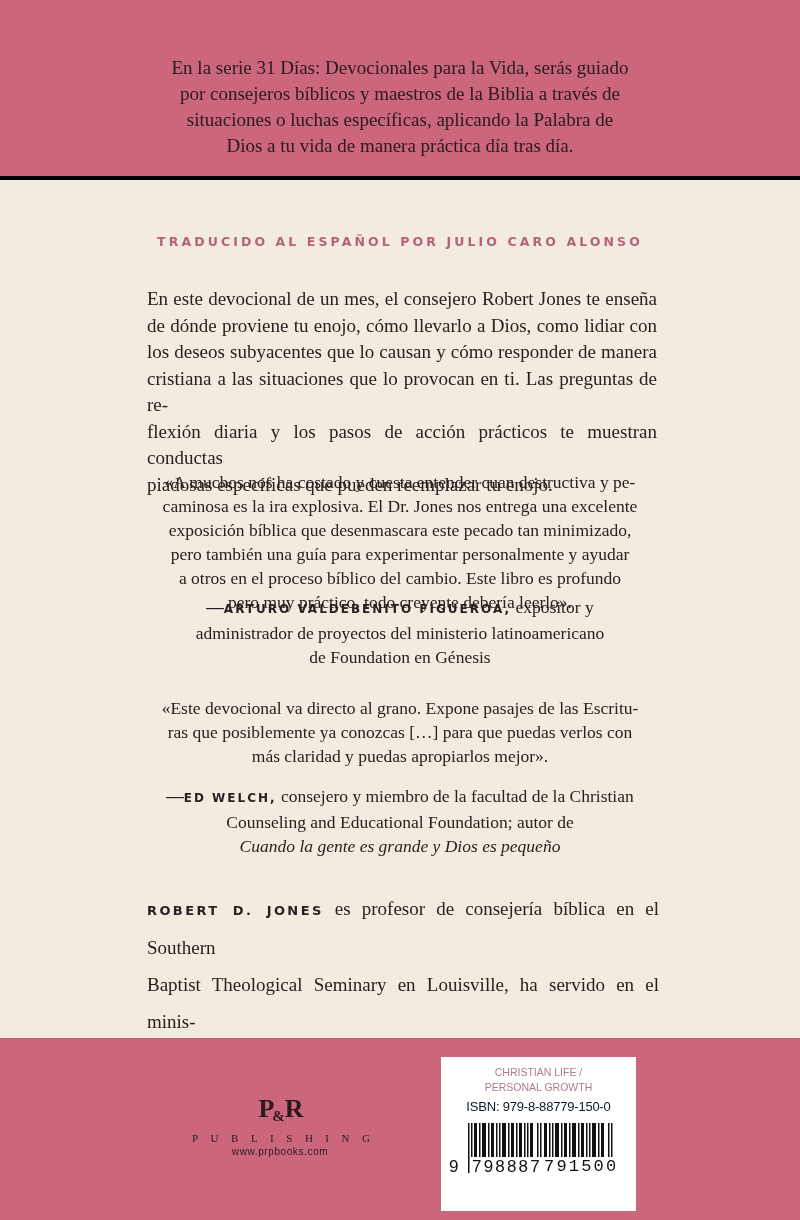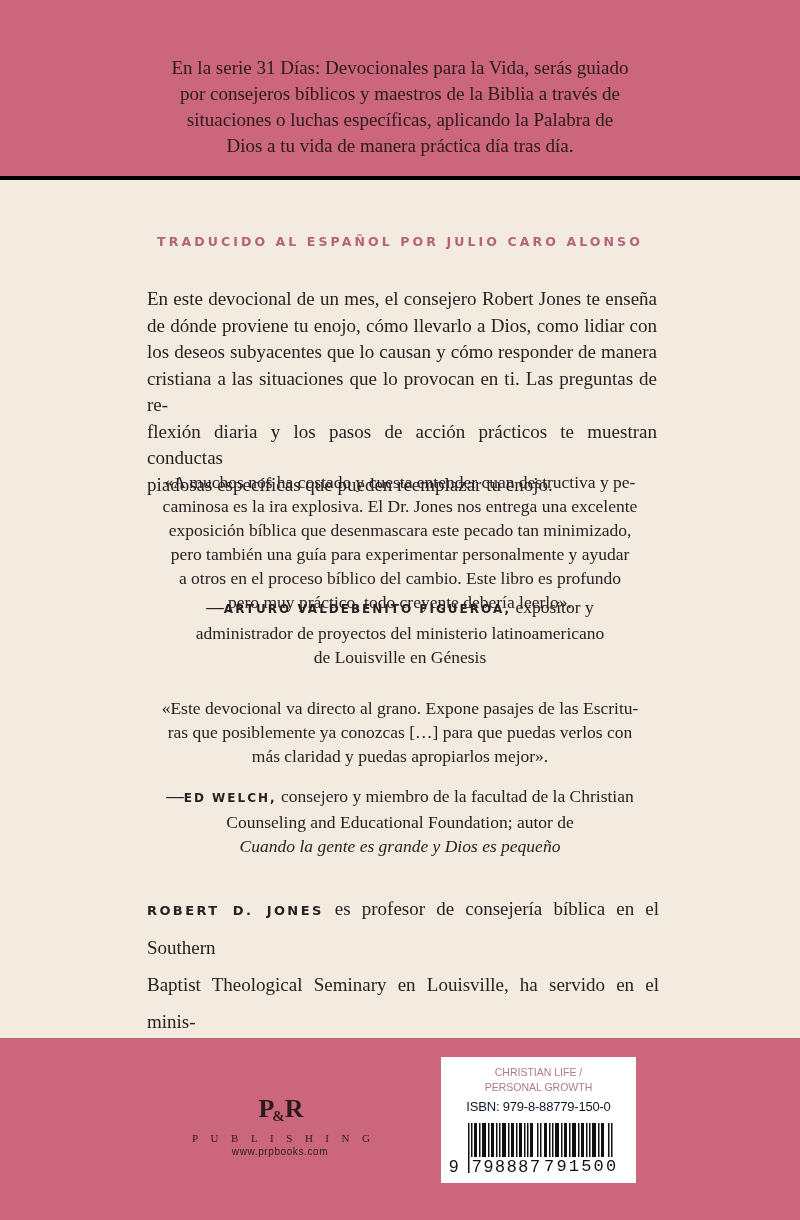--- a/index.html
+++ b/index.html
@@ -69,21 +69,21 @@
   .pr-logo .amp { font-size: 15px; letter-spacing: 0; vertical-align: -4px; }
   .publishing-word {
     font-family: "Liberation Serif", "DejaVu Serif", serif;
     font-size: 11px; letter-spacing: 12.5px; display: block; margin-top: 4px; padding-left: 12px;
   }
   .url {
     font-family: "Liberation Sans", "DejaVu Sans", sans-serif;
     font-size: 10px; letter-spacing: 0.6px; display: block; margin-top: 2px;
   }
   .barcode-box {
-    position: absolute; left: 441px; top: 1057px; width: 195px; height: 126px;
+    position: absolute; left: 441px; top: 1057px; width: 195px; height: 154px;
     background: #FFFFFF;
     text-align: center;
     font-family: "Liberation Sans", "DejaVu Sans", sans-serif;
   }
   .category {
     font-size: 10.5px; line-height: 15px; color: #B07A8A; margin-top: 8px; display: block;
   }
   .isbn { font-size: 13px; color: #0f172a; display: block; margin-top: 4px; letter-spacing: -0.2px; }
   .bars {
     position: absolute; left: 27px; top: 66px; width: 146px; height: 50px;
@@ -124,21 +124,21 @@
   <span>caminosa es la ira explosiva. El Dr. Jones nos entrega una excelente</span>
   <span>exposición bíblica que desenmascara este pecado tan minimizado,</span>
   <span>pero también una guía para experimentar personalmente y ayudar</span>
   <span>a otros en el proceso bíblico del cambio. Este libro es profundo</span>
   <span>pero muy práctico, todo creyente debería leerlo».</span>
 </div>
 
 <div class="quote attr1">
   <span><b>—</b><b class="smallcaps">ARTURO VALDEBENITO FIGUEROA,</b><i style="font-style:normal"> expositor y</i></span>
   <span>administrador de proyectos del ministerio latinoamericano</span>
-  <span>de Louisville en Génesis</span>
+  <span>de Foundation en Génesis</span>
 </div>
 
 <div class="quote quote2">
   <span>«Este devocional va directo al grano. Expone pasajes de las Escritu-</span>
   <span>ras que posiblemente ya conozcas […] para que puedas verlos con</span>
   <span>más claridad y puedas apropiarlos mejor».</span>
 </div>
 
 <div class="quote attr2">
   <span><b>—</b><b class="smallcaps">ED WELCH,</b><i style="font-style:normal"> consejero y miembro de la facultad de la Christian</i></span>

